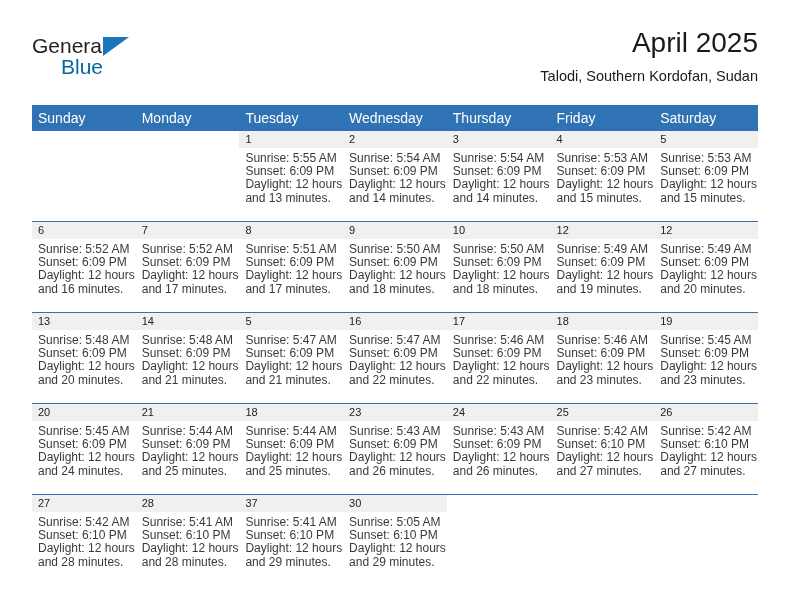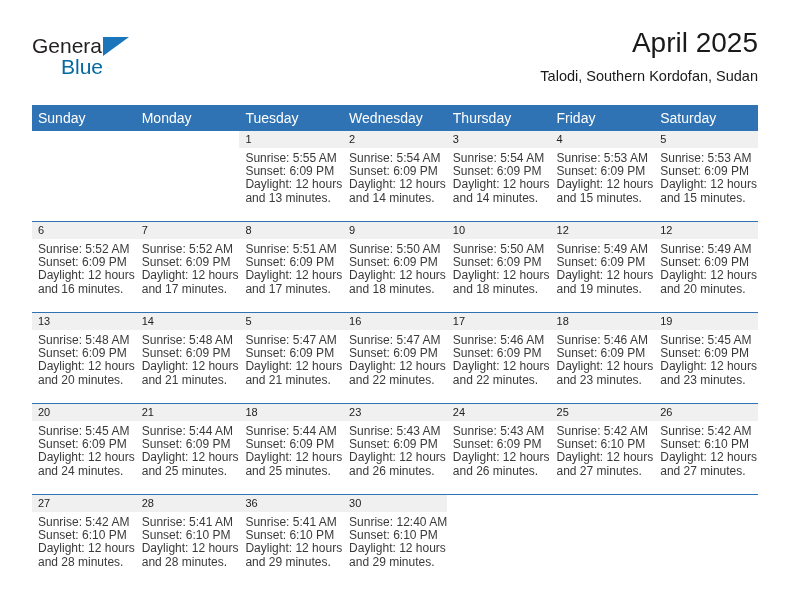--- a/index.html
+++ b/index.html
@@ -498,34 +498,34 @@
               <div class="info">
                 <div>Sunrise: 5:41 AM</div>
                 <div>Sunset: 6:10 PM</div>
                 <div>Daylight: 12 hours</div>
                 <div>and 28 minutes.</div>
               </div>
             </div>
           </td>
           <td>
             <div class="daycell">
-              <div class="daynum-band">36</div>
+              <div class="daynum-band">37</div>
               <div class="info">
                 <div>Sunrise: 5:41 AM</div>
                 <div>Sunset: 6:10 PM</div>
                 <div>Daylight: 12 hours</div>
                 <div>and 29 minutes.</div>
               </div>
             </div>
           </td>
           <td>
             <div class="daycell">
               <div class="daynum-band">30</div>
               <div class="info">
-                <div>Sunrise: 12:40 AM</div>
+                <div>Sunrise: 5:05 AM</div>
                 <div>Sunset: 6:10 PM</div>
                 <div>Daylight: 12 hours</div>
                 <div>and 29 minutes.</div>
               </div>
             </div>
           </td>
           <td>
             <div class="daycell blank">
               <div class="daynum-band"></div>
             </div>

